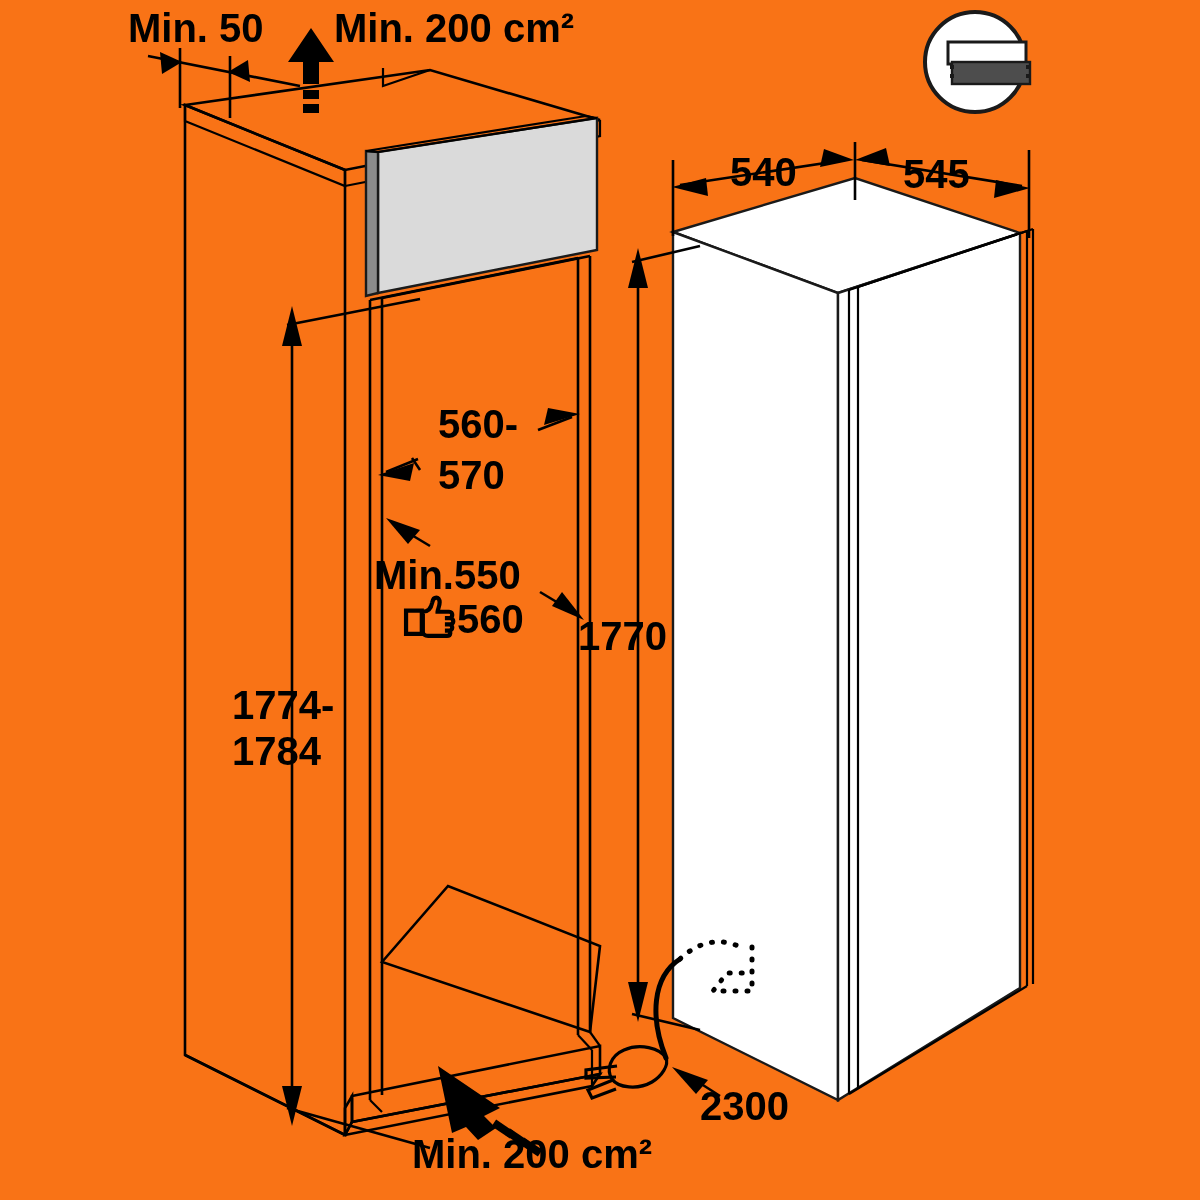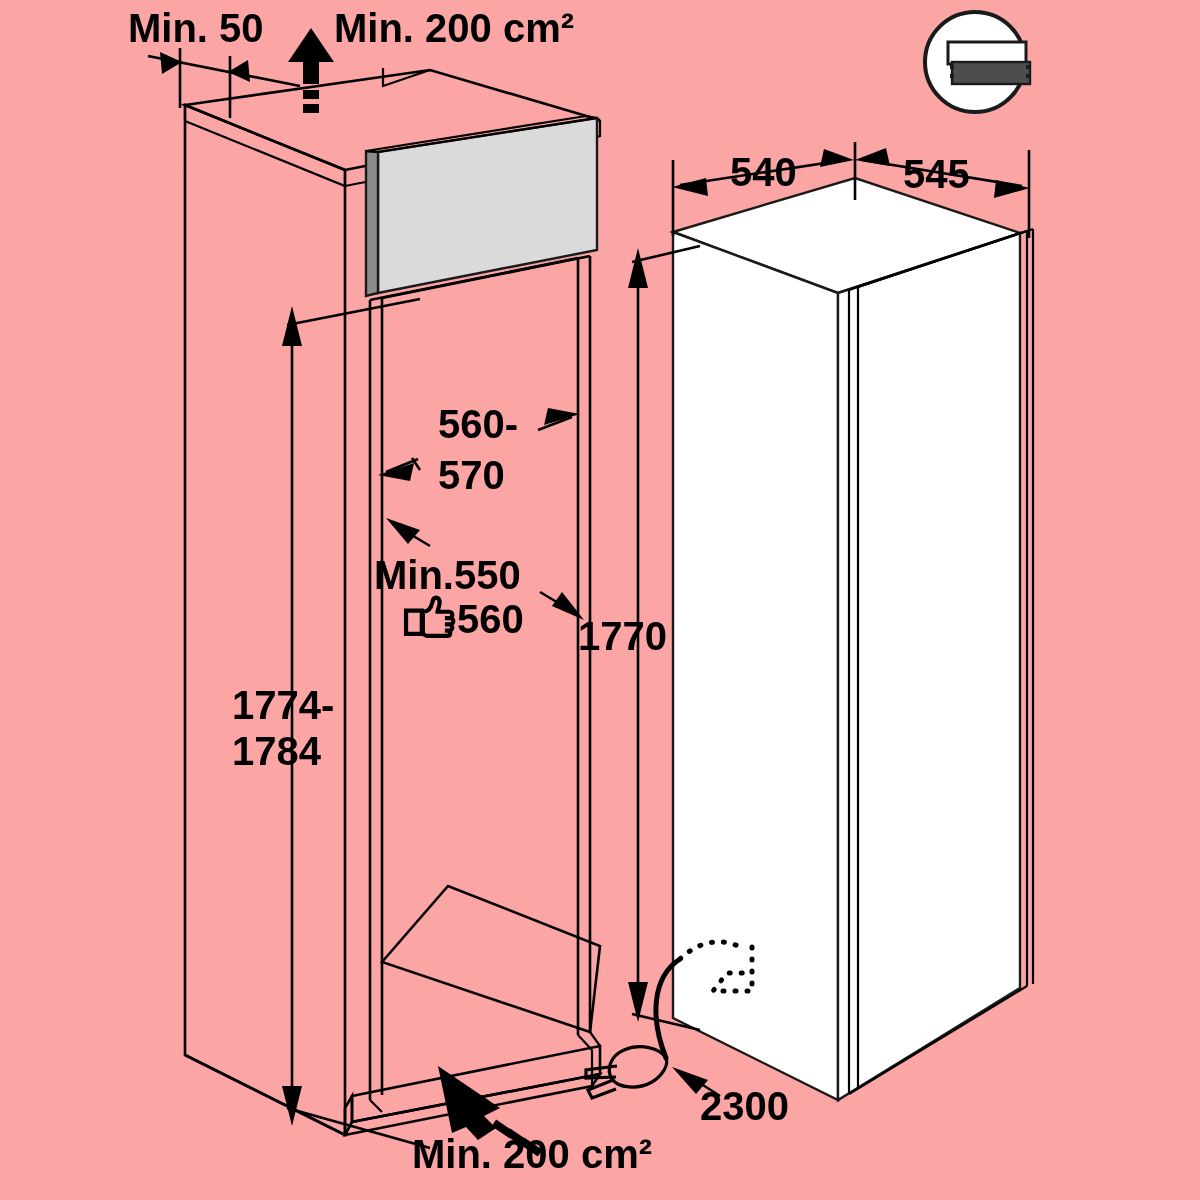--- a/index.html
+++ b/index.html
@@ -10,21 +10,21 @@
   body {
     width: 1200px;
     height: 1200px;
     font-family: "Liberation Sans", sans-serif;
     overflow: hidden;
   }
   #diagram-root {
     position: relative;
     width: 1200px;
     height: 1200px;
-    background: #fca5a5;
+    background: #f97316;
   }
   svg.drawing {
     position: absolute;
     left: 0;
     top: 0;
     width: 1200px;
     height: 1200px;
   }
   .dim-text {
     font-family: "Liberation Sans", sans-serif;

